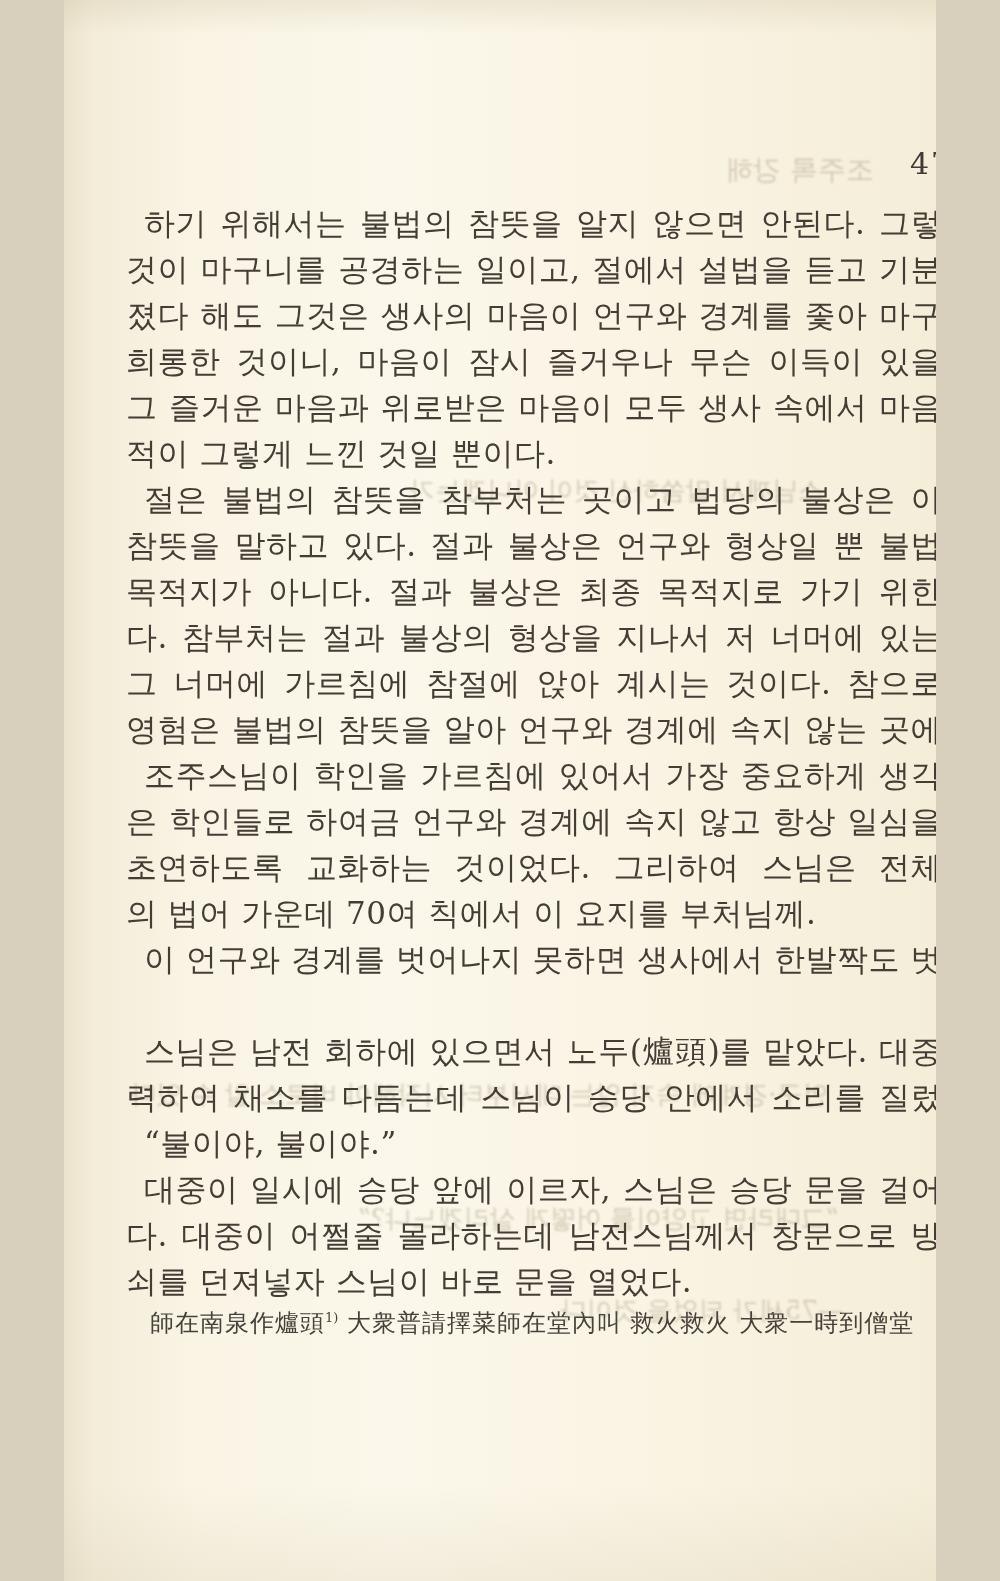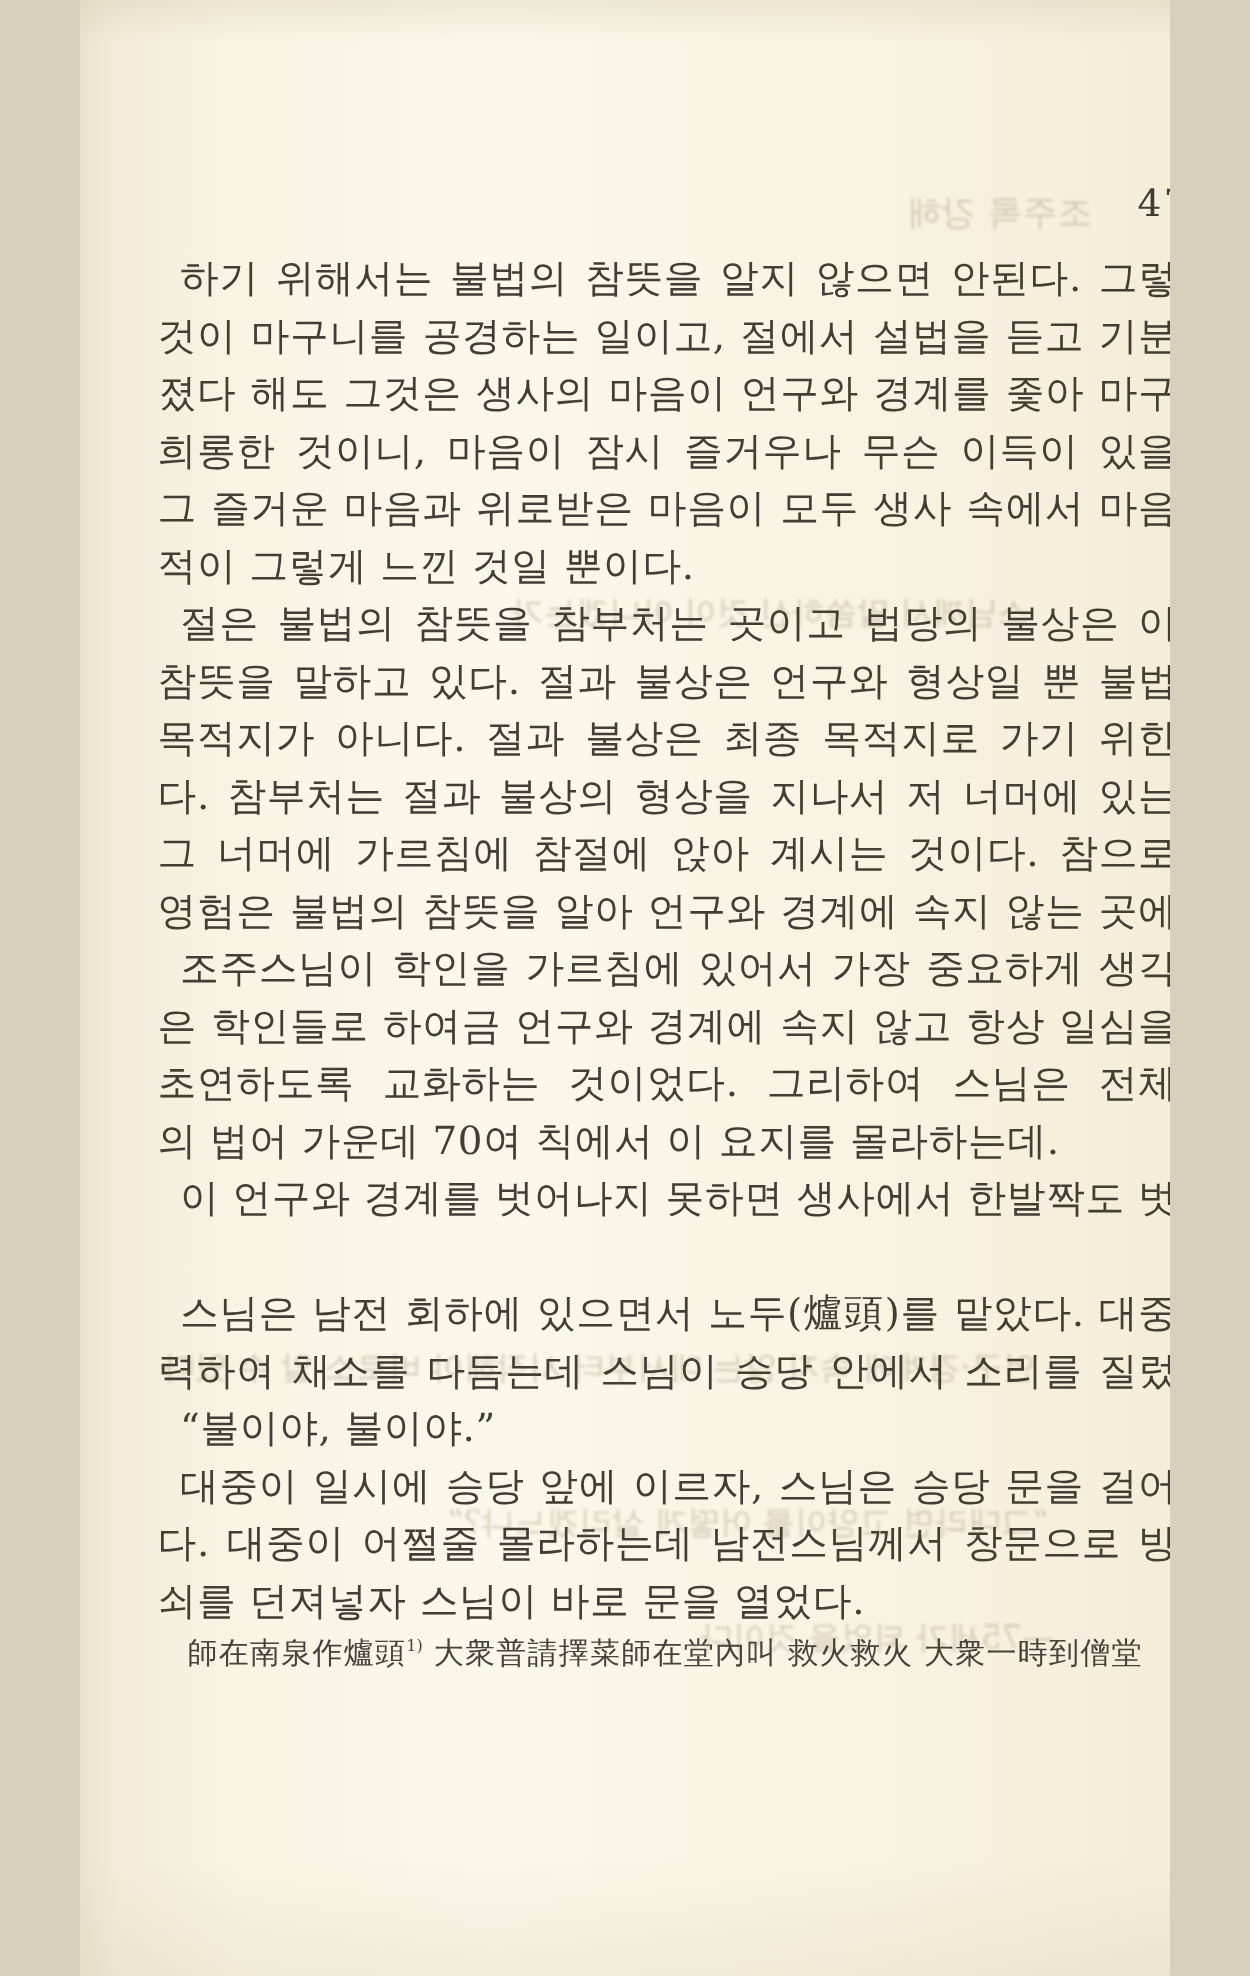--- a/index.html
+++ b/index.html
@@ -86,21 +86,21 @@
     <div class="ln indent">절은 불법의 참뜻을 참부처는 곳이고 법당의 불상은 이 불법의</div>
     <div class="ln">참뜻을 말하고 있다. 절과 불상은 언구와 형상일 뿐 불법의 최종</div>
     <div class="ln">목적지가 아니다. 절과 불상은 최종 목적지로 가기 위한 방편이</div>
     <div class="ln">다. 참부처는 절과 불상의 형상을 지나서 저 너머에 있는 것이다.</div>
     <div class="ln">그 너머에 가르침에 참절에 앉아 계시는 것이다. 참으로 오묘한</div>
     <div class="ln last">영험은 불법의 참뜻을 알아 언구와 경계에 속지 않는 곳에 있다.</div>
 
     <div class="ln indent">조주스님이 학인을 가르침에 있어서 가장 중요하게 생각한 것</div>
     <div class="ln">은 학인들로 하여금 언구와 경계에 속지 않고 항상 일심을 지켜</div>
     <div class="ln">초연하도록 교화하는 것이었다. 그리하여 스님은 전체 520여 칙</div>
-    <div class="ln last">의 법어 가운데 70여 칙에서 이 요지를 몰라하는데.</div>
+    <div class="ln last">의 법어 가운데 70여 칙에서 이 요지를 부처님께.</div>
 
     <div class="ln indent">이 언구와 경계를 벗어나지 못하면 생사에서 한발짝도 벗어날</div>
 
     <div class="gap"></div>
 
     <div class="ln indent">스님은 남전 회하에 있으면서 노두(爐頭)를 맡았다. 대중이 운</div>
     <div class="ln last">력하여 채소를 다듬는데 스님이 승당 안에서 소리를 질렀다.</div>
     <div class="ln indent last">“불이야, 불이야.”</div>
     <div class="ln indent">대중이 일시에 승당 앞에 이르자, 스님은 승당 문을 걸어 버렸</div>
     <div class="ln">다. 대중이 어쩔줄 몰라하는데 남전스님께서 창문으로 방안에 열</div>

